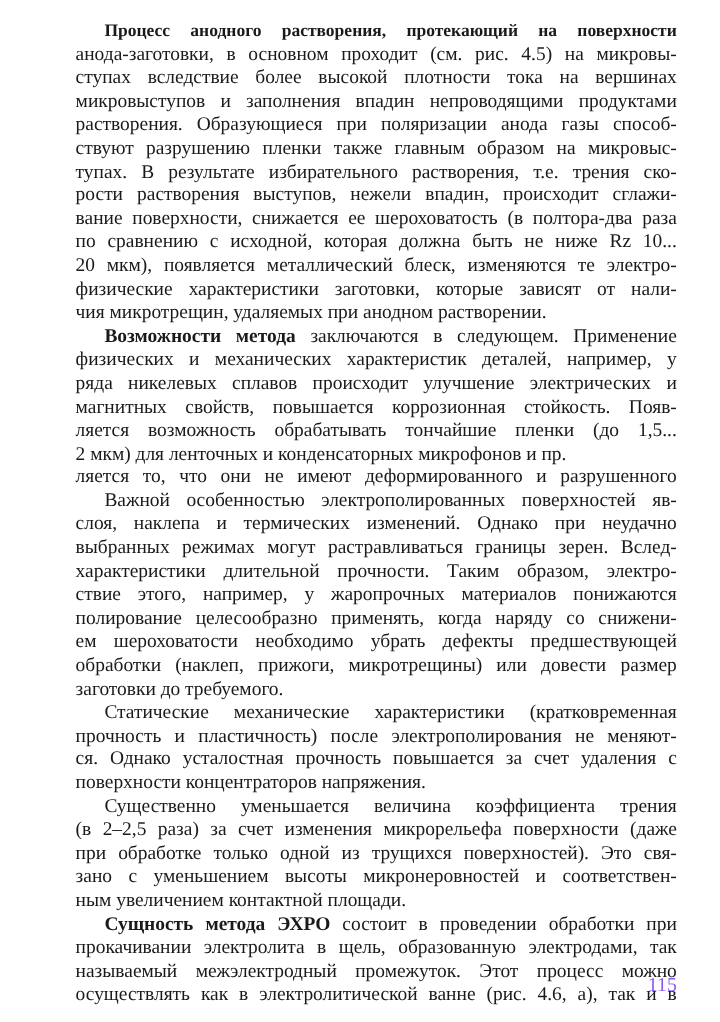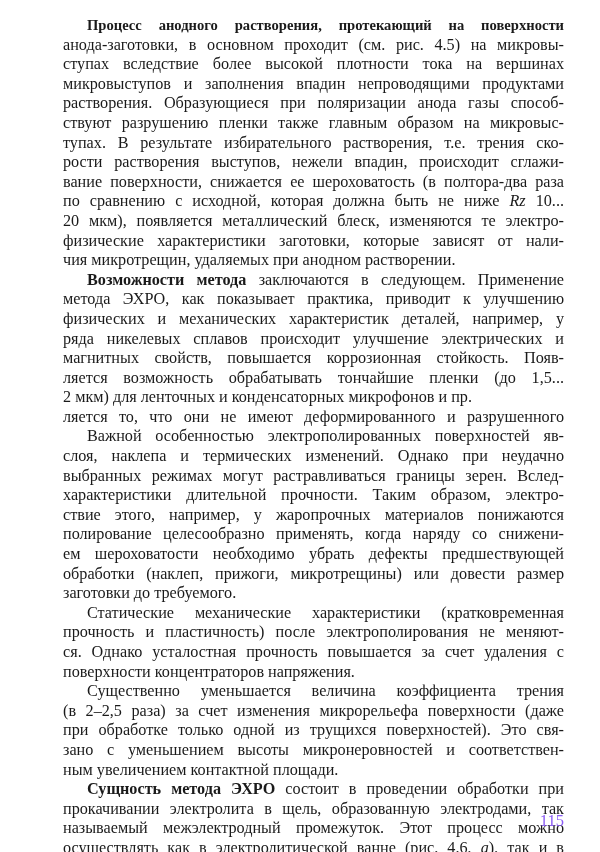--- a/index.html
+++ b/index.html
@@ -40,21 +40,20 @@
     .b {
       font-weight: bold;
       margin-top: 20px;
     }
     .bsans {
       font-family: Liberation Serif, serif;
       font-weight: bold;
       font-size: 14.6px;
     }
     .i {
-      font-style: italic;
     }
     .page-number {
       position: absolute;
       left: 514px;
       top: 811px;
       width: 50px;
       text-align: right;
       font-size: 16.5px;
       font-family: "Liberation Serif", "DejaVu Serif", serif;
       color: #8b5cf6;
@@ -76,21 +75,20 @@
     <span class="line">рости растворения выступов, нежели впадин, происходит сглажи-</span>
     <span class="line">вание поверхности, снижается ее шероховатость (в полтора-два раза</span>
     <span class="line"><span>по сравнению с исходной, которая должна быть не ниже </span><span class="i">Rz</span><span> 10...</span></span>
     <span class="line">20 мкм), появляется металлический блеск, изменяются те электро-</span>
     <span class="line">физические характеристики заготовки, которые зависят от нали-</span>
     <span class="line last">чия микротрещин, удаляемых при анодном растворении.</span>
   </div>
 
   <div>
     <span class="line indent"><span class="b">Возможности метода</span><span> заключаются в следующем. Применение</span></span>
-    <span class="line">метода ЭХРО, как показывает практика, приводит к улучшению</span>
     <span class="line">физических и механических характеристик деталей, например, у</span>
     <span class="line">ряда никелевых сплавов происходит улучшение электрических и</span>
     <span class="line">магнитных свойств, повышается коррозионная стойкость. Появ-</span>
     <span class="line">ляется возможность обрабатывать тончайшие пленки (до 1,5...</span>
     <span class="line last">2 мкм) для ленточных и конденсаторных микрофонов и пр.</span>
   </div>
 
   <div>
     <span class="line">ляется то, что они не имеют деформированного и разрушенного</span>
     <span class="line indent">Важной особенностью электрополированных поверхностей яв-</span>

